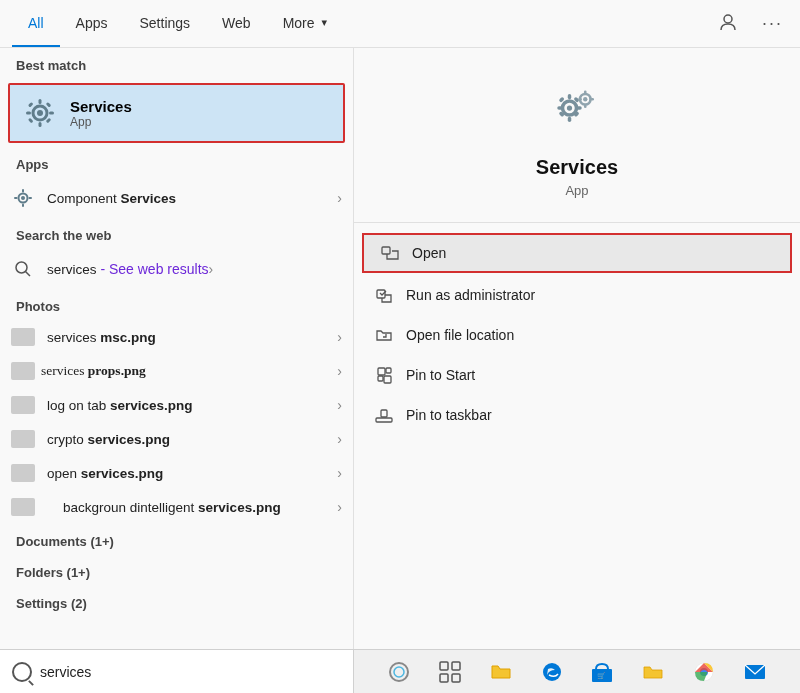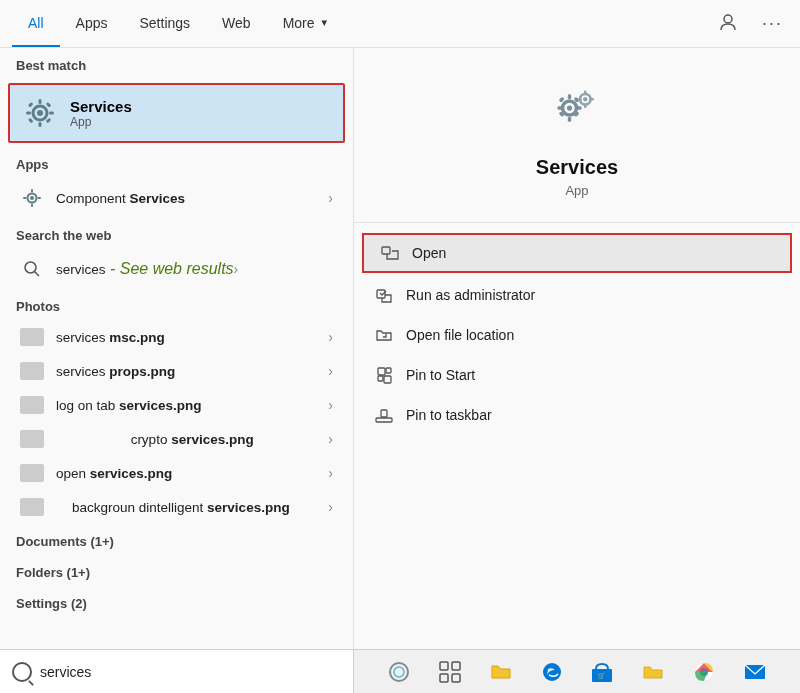--- a/index.html
+++ b/index.html
@@ -111,21 +111,21 @@
     }
     .best-match-text .item-subtitle {
       font-size: 12px;
       color: #555;
     }
 
     
     .list-item {
       display: flex;
       align-items: center;
-      padding: 8px 20px;
+      padding: 8px 11px;
       cursor: pointer;
       position: relative;
     }
     .list-item-icon {
       width: 24px;
       height: 24px;
       margin-right: 12px;
       display: flex;
       align-items: center;
       justify-content: center;
@@ -139,23 +139,22 @@
     .list-item-text b { font-weight: 700; }
     .list-item-arrow {
       font-size: 14px;
       color: #888;
     }
     .list-item-link {
       font-size: 13.5px;
       color: #222;
     }
     .list-item-link .link-text {
-      color: #4d7c0f;
-      font-size: 16px;
-      font-style: italic;
+      color: #6d28d9;
+      font-size: 14px;
     }
 
     
     .right-panel {
       flex: 1;
       background: #f9f9f9;
       display: flex;
       flex-direction: column;
     }
 
@@ -387,31 +386,31 @@
 
     <div class="section-label">Photos</div>
 
     <div class="list-item">
       <div class="thumb-placeholder"></div>
       <div class="list-item-text" style="margin-left:12px;">services <b>msc.png</b></div>
       <div class="list-item-arrow">›</div>
     </div>
     <div class="list-item">
       <div class="thumb-placeholder"></div>
-      <div class="list-item-text" style="margin-left:12px;">services <b>props.png</b></div>
+      <div class="list-item-text" style="margin-left:6px;font-family:Liberation Serif, serif;">services <b>props.png</b></div>
       <div class="list-item-arrow">›</div>
     </div>
     <div class="list-item">
       <div class="thumb-placeholder"></div>
       <div class="list-item-text" style="margin-left:12px;">log on tab <b>services.png</b></div>
       <div class="list-item-arrow">›</div>
     </div>
     <div class="list-item">
       <div class="thumb-placeholder"></div>
-      <div class="list-item-text" style="margin-left:12px;text-align:center;">crypto <b>services.png</b></div>
+      <div class="list-item-text" style="margin-left:12px;">crypto <b>services.png</b></div>
       <div class="list-item-arrow">›</div>
     </div>
     <div class="list-item">
       <div class="thumb-placeholder"></div>
       <div class="list-item-text" style="margin-left:12px;">open <b>services.png</b></div>
       <div class="list-item-arrow">›</div>
     </div>
     <div class="list-item">
       <div class="thumb-placeholder"></div>
       <div class="list-item-text" style="margin-left:28px;">backgroun dintelligent <b>services.png</b></div>

